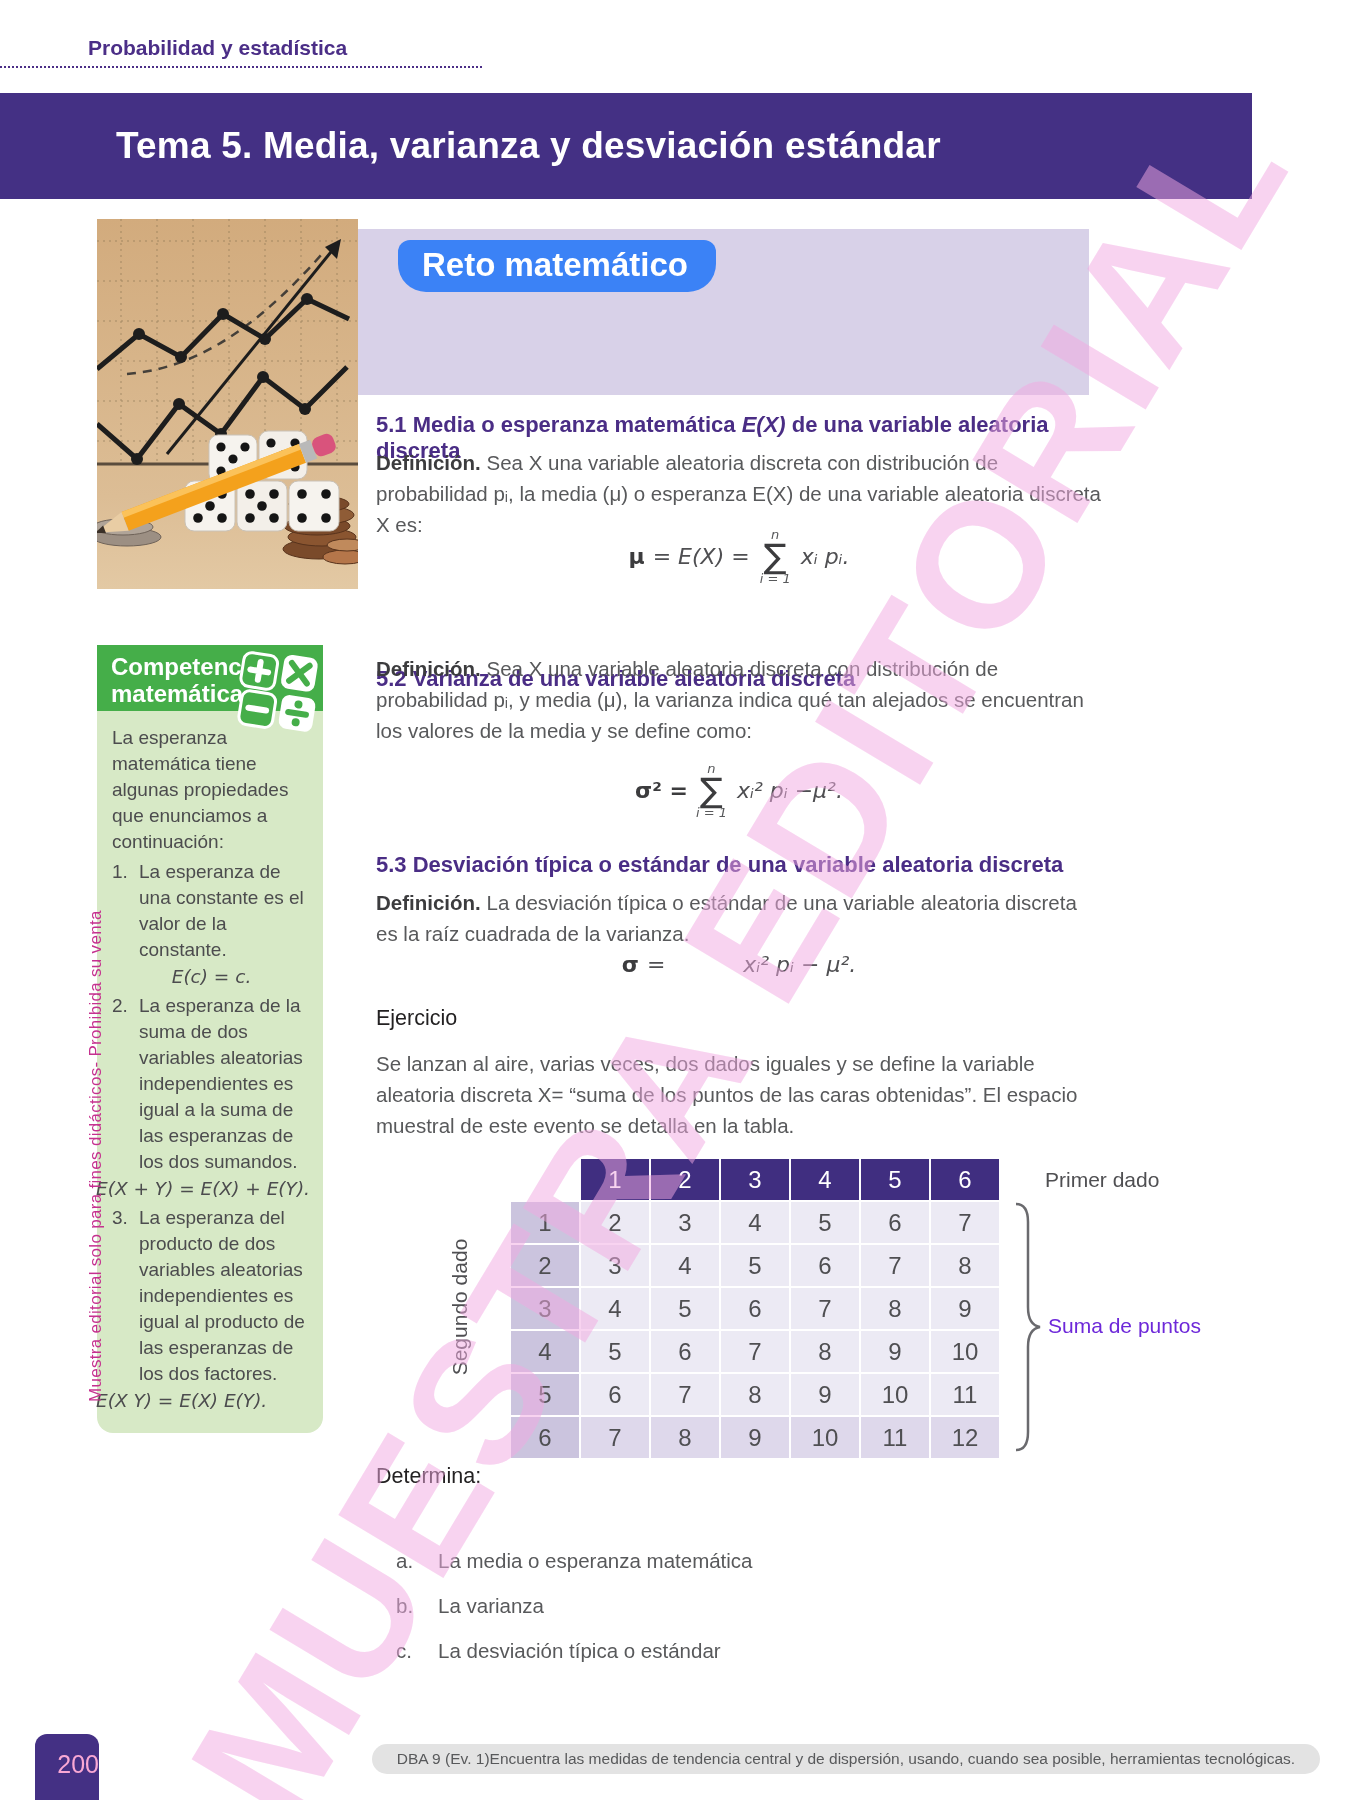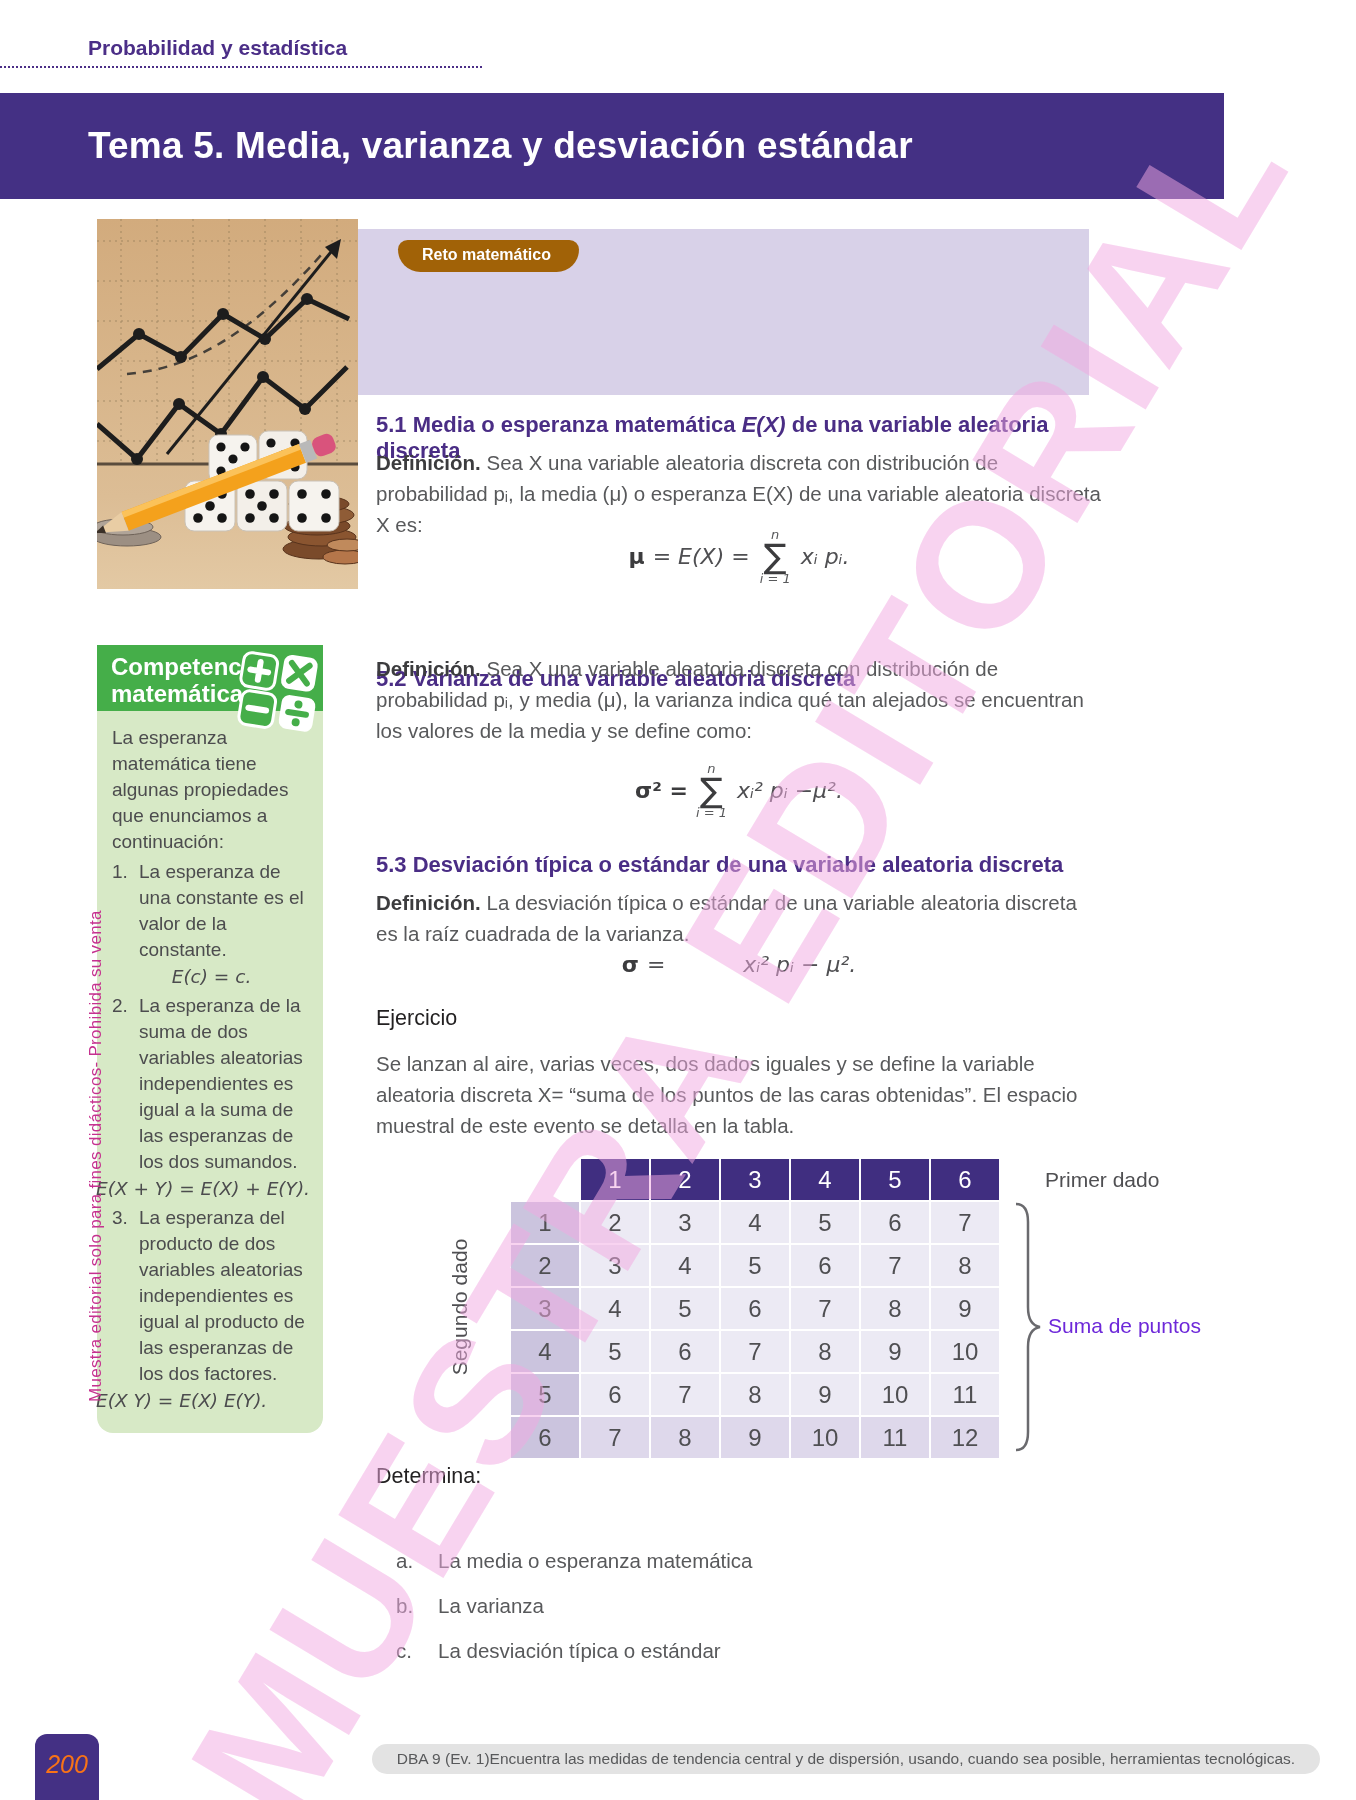--- a/index.html
+++ b/index.html
@@ -5,30 +5,30 @@
   html,body{margin:0;padding:0;}
   body{
     width:1356px;height:1800px;position:relative;background:#fff;overflow:hidden;
     font-family:"Liberation Sans",sans-serif;color:#58595b;
   }
   .abs{position:absolute;}
 
   
   .breadcrumb{left:88px;top:36px;font-size:21px;font-weight:bold;color:#4b2e87;}
   .dotline{left:0;top:66px;width:482px;height:0;border-bottom:2px dotted #4b2e87;}
-  .banner{left:0;top:93px;width:1224px;height:106px;background:#443084;}
+  .banner{left:0;top:93px;width:1224px;height:106px;background:#443084;padding-left:28px;}
   .banner h1{margin:0;padding:0 0 0 88px;line-height:106px;font-size:37px;color:#fff;font-weight:bold;letter-spacing:.2px;}
 
   
   .photo{left:97px;top:219px;width:261px;height:370px;}
 
   
   .reto-box{left:358px;top:229px;width:731px;height:166px;background:#d8d1e8;}
-  .reto-badge{position:absolute;left:40px;top:11px;background:#a16207;color:#fff;
-    font-size:16px;font-weight:bold;padding:6px 28px 8px 24px;border-radius:12px 12px 28px 28px;}
+  .reto-badge{position:absolute;left:40px;top:11px;background:#3b82f6;color:#fff;
+    font-size:33px;font-weight:bold;padding:6px 28px 8px 24px;border-radius:12px 12px 28px 28px;}
   .reto-text{position:absolute;left:38px;top:102px;font-size:21px;color:#55565a;}
 
   
   .main{left:376px;width:726px;}
   .sec-head{font-size:22px;font-weight:bold;color:#4a2d85;}
   .para{font-size:20.5px;line-height:31px;color:#58595b;}
   .def{font-weight:bold;color:#3c3c3e;}
   .it{font-style:italic;}
   .formula{width:726px;display:flex;align-items:center;justify-content:center;
     font-family:"DejaVu Sans",sans-serif;font-size:22px;color:#4f4f52;}
@@ -76,21 +76,21 @@
     writing-mode:vertical-rl;transform:rotate(180deg);
     color:#c5318f;font-size:17px;letter-spacing:.3px;white-space:nowrap;}
 
   
   .watermark{left:150px;top:1748px;z-index:40;transform:rotate(-59deg);transform-origin:0 0;
     font-size:178px;font-weight:bold;letter-spacing:4px;color:#f2a9e2;opacity:.5;white-space:nowrap;
     pointer-events:none;}
 
   
   .page-badge{left:35px;top:1734px;width:64px;height:66px;background:#443084;border-radius:12px 12px 0 0;
-    color:#f97316;font-size:25px;text-align:center;line-height:60px;font-style:italic;}
+    color:#f9a8d4;font-size:25px;text-align:right;line-height:60px;}
   .footer-pill{left:372px;top:1744px;width:948px;height:30px;background:#e3e3e3;border-radius:15px;
     font-size:15.5px;color:#58595b;text-align:center;line-height:30px;}
 
   .brace-label{font-size:21px;color:#6d28d9;}
 </style>
 </head>
 <body>
 
 <div class="abs breadcrumb">Probabilidad y estadística</div>
 <div class="abs dotline"></div>

